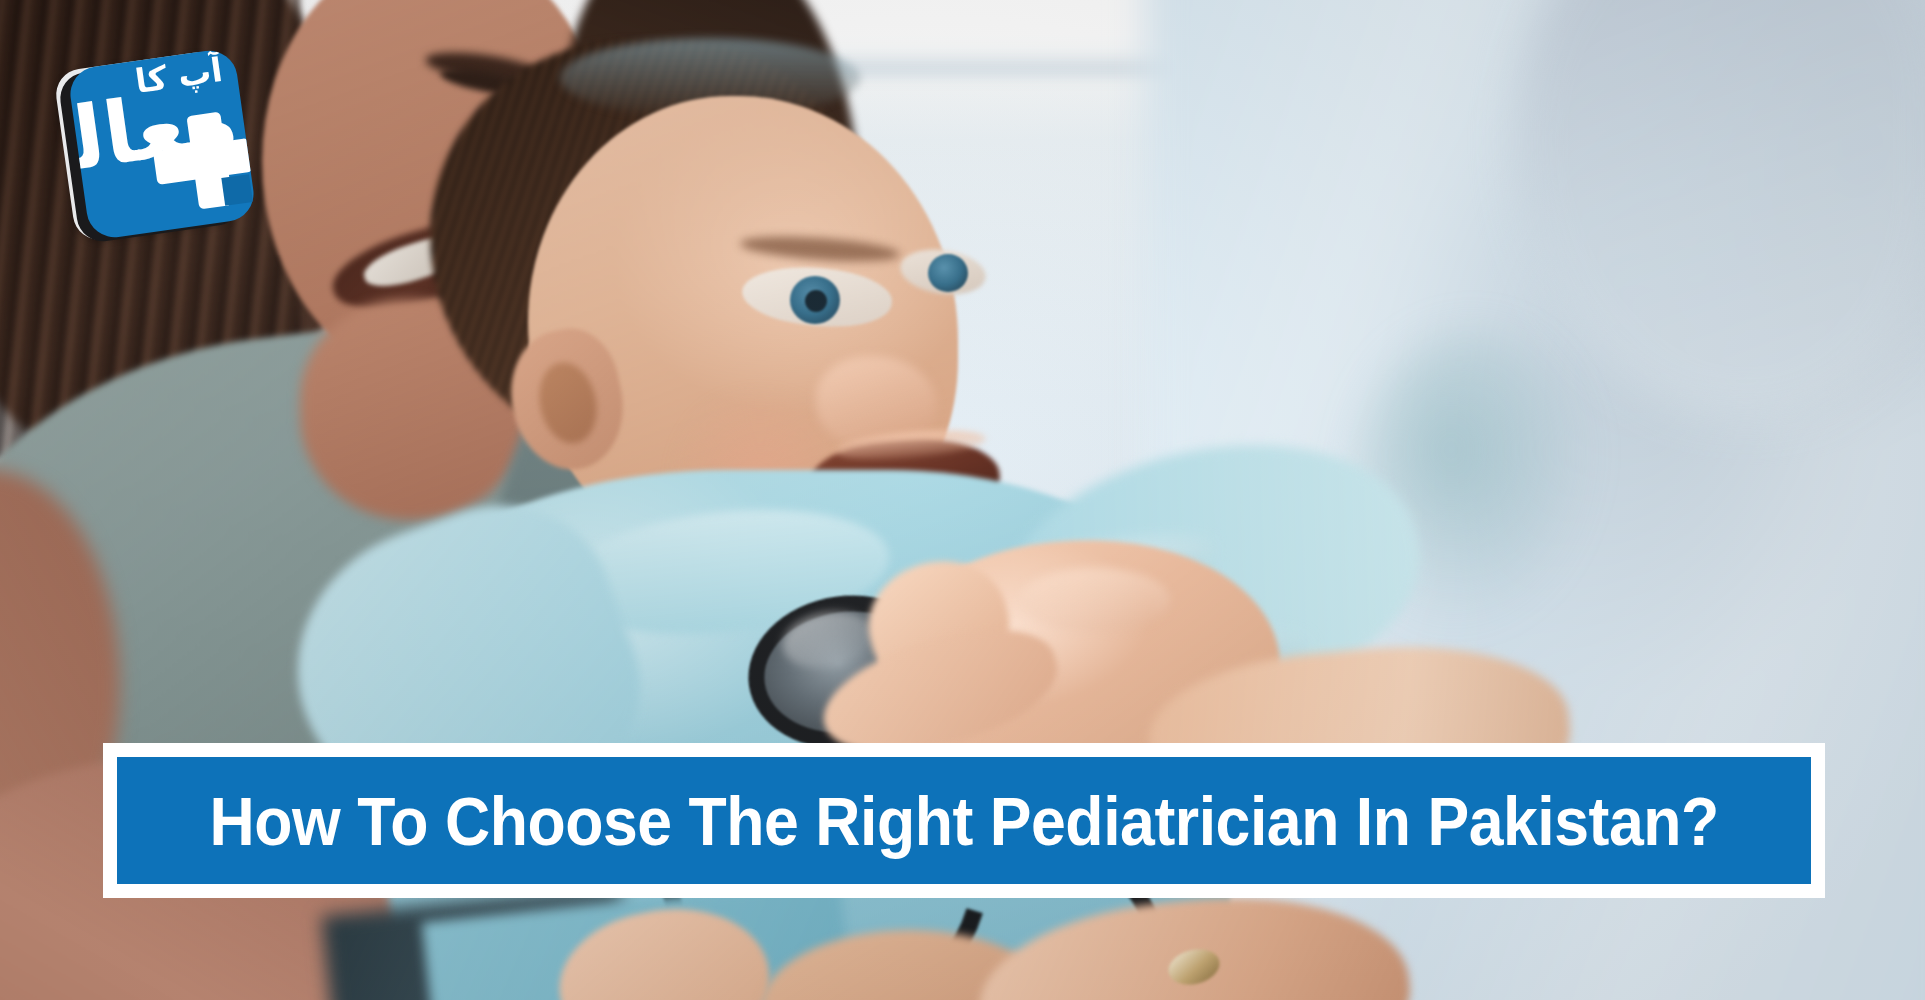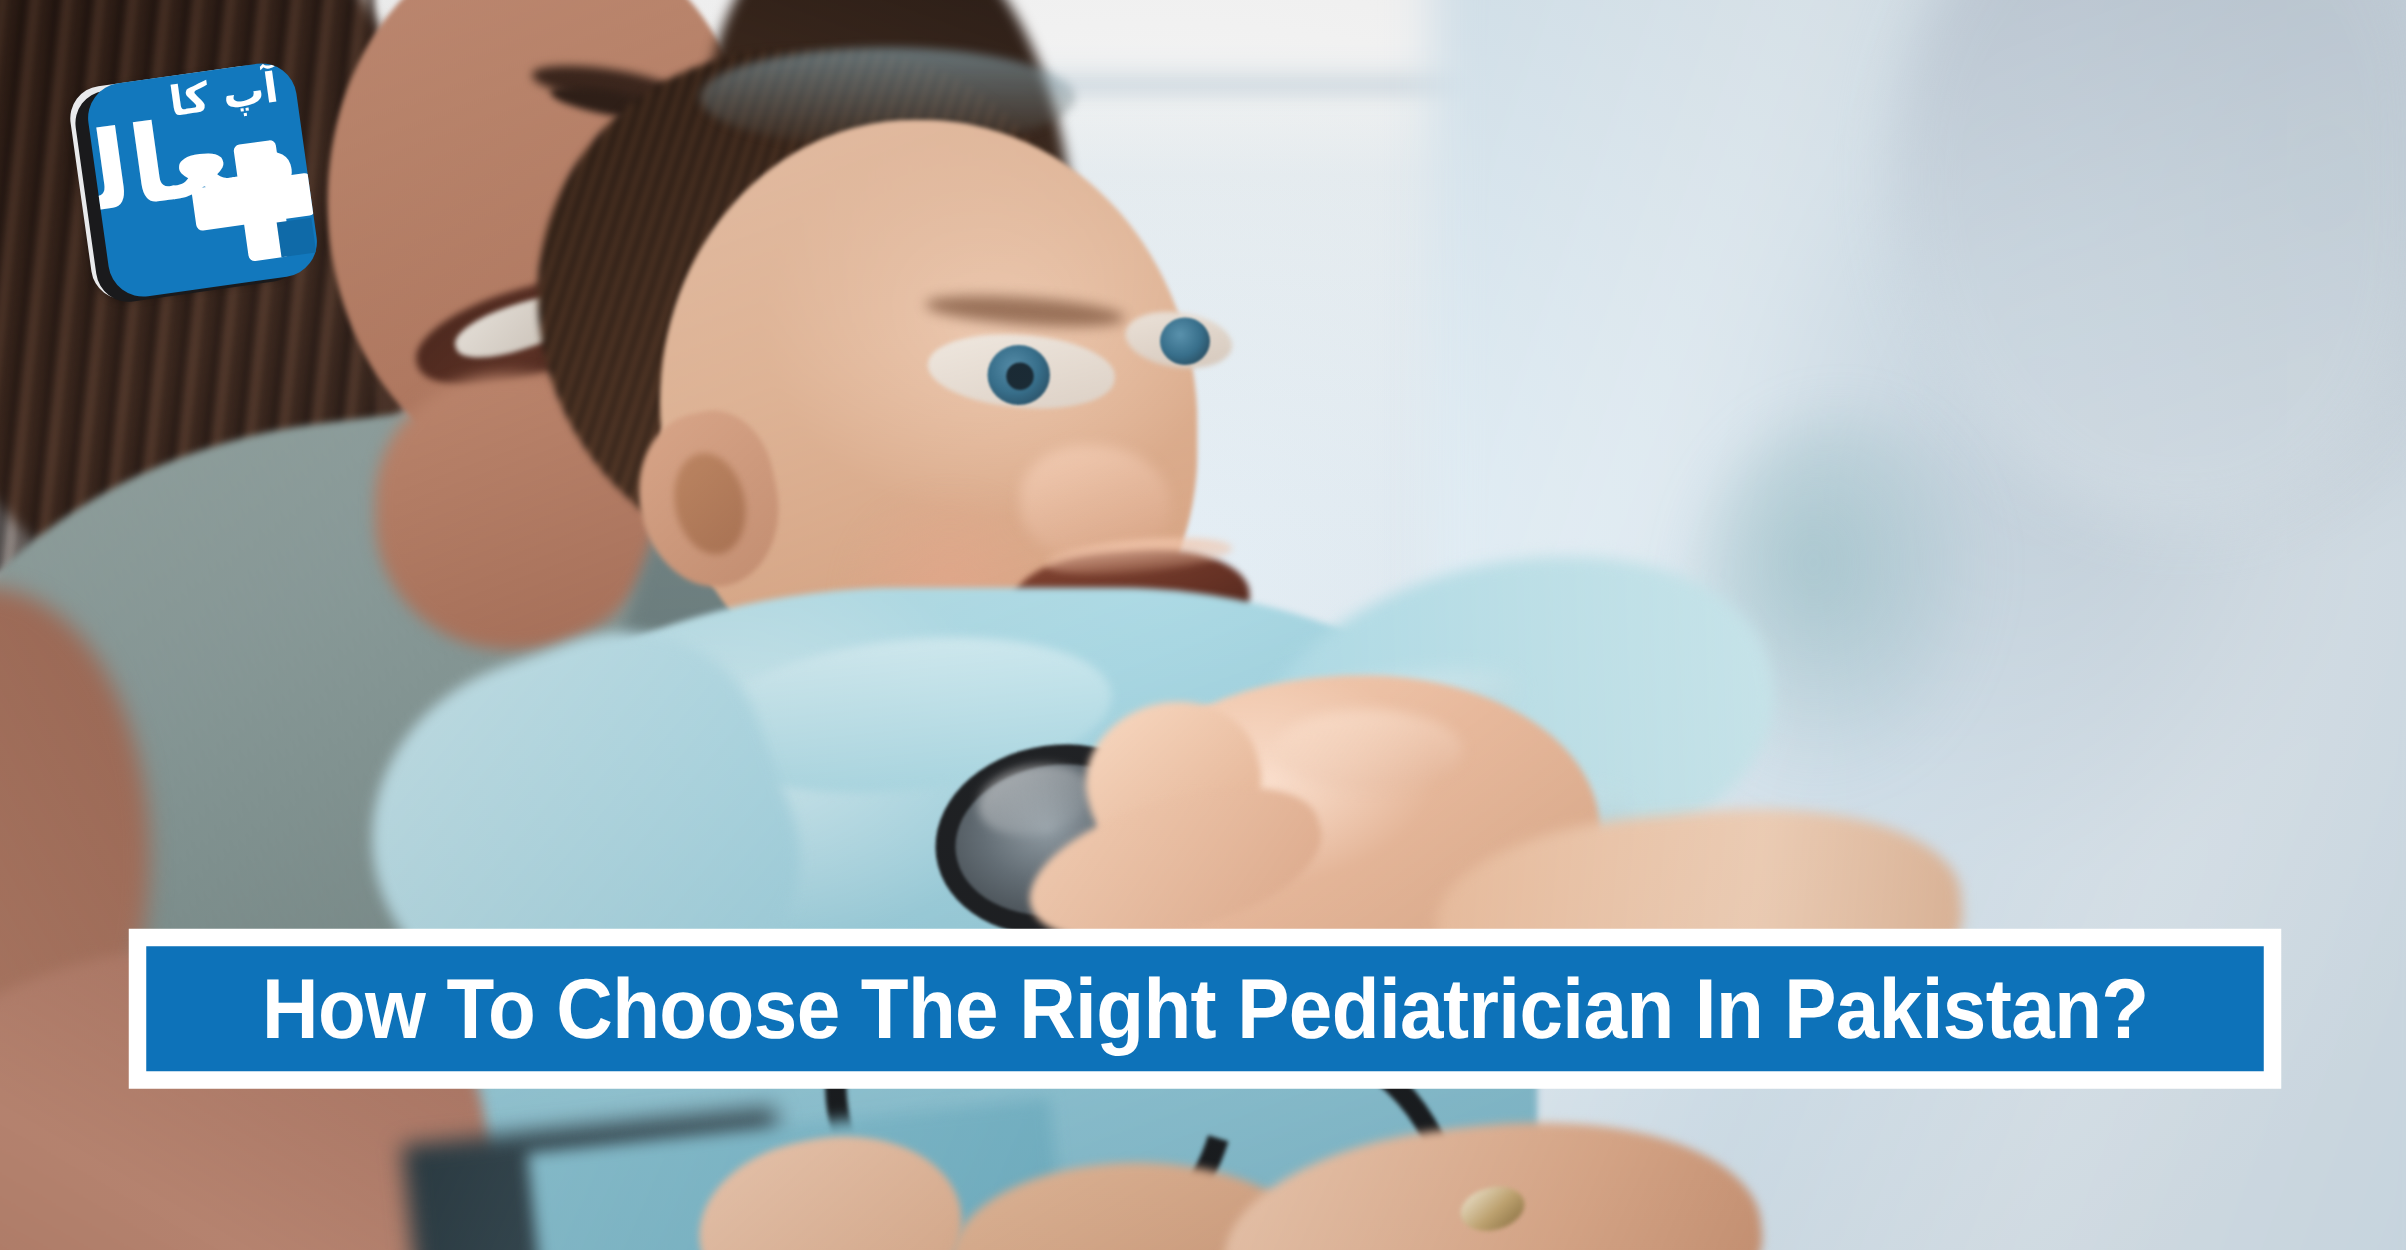--- a/index.html
+++ b/index.html
@@ -462,21 +462,21 @@
   }
   .logo-cross-notch{
     position:absolute; right:2px; bottom:16px;
     width:28px; height:28px; background:#0f6aa8;
   }
 
   
   .title-banner{
     position:absolute;
     left:103px; top:743px;
-    width:1722px; height:128px;
+    width:1722px; height:155px;
     background:#ffffff;
     padding:14px;
   }
   .title-inner{
     width:100%; height:100%;
     background:#0d72b9;
     display:flex; align-items:center; justify-content:center;
   }
   .title-text{
     color:#ffffff;

